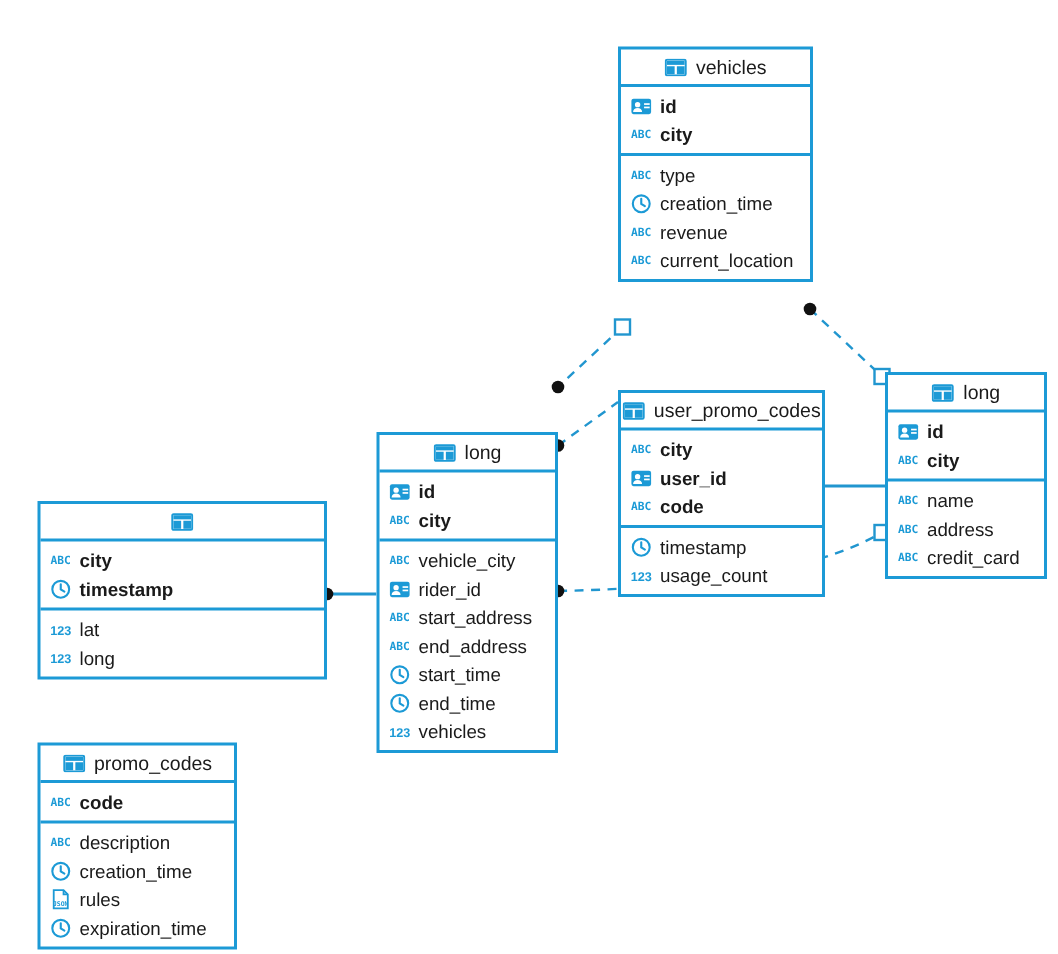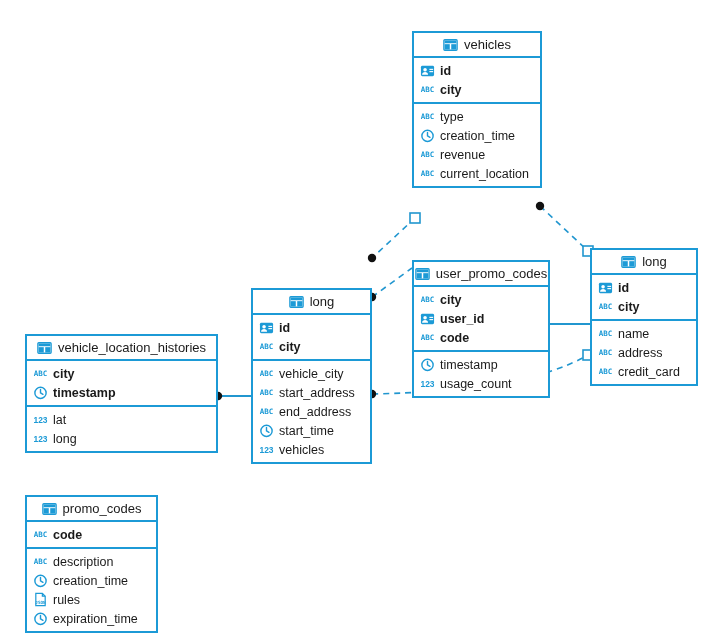--- a/index.html
+++ b/index.html
@@ -266,54 +266,70 @@
         </div>
         <div class="section">
           <div class="row">
             <svg viewBox="0 0 16 16" class="ico">
               <text x="8" y="11" font-size="8" font-family="DejaVu Sans Mono, monospace" font-weight="bold" fill="#1C9AD6" text-anchor="middle">ABC</text>
             </svg>
             <span class="fname">vehicle_city</span>
           </div>
           <div class="row">
             <svg viewBox="0 0 16 16" class="ico">
+              <rect x="1" y="3" width="14" height="11" rx="1.5" fill="#1C9AD6"></rect>
+              <circle cx="5.4" cy="7.2" r="1.9" fill="#fff"></circle>
+              <path d="M2.2 12.4c0-1.8 1.5-2.8 3.2-2.8s3.2 1 3.2 2.8z" fill="#fff"></path>
+              <rect x="10" y="6.2" width="4" height="1.2" fill="#fff"></rect>
+              <rect x="10" y="8.6" width="4" height="1.2" fill="#fff"></rect>
+            </svg>
+            <span class="fname">rider_id</span>
+          </div>
+          <div class="row">
+            <svg viewBox="0 0 16 16" class="ico">
               <text x="8" y="11" font-size="8" font-family="DejaVu Sans Mono, monospace" font-weight="bold" fill="#1C9AD6" text-anchor="middle">ABC</text>
             </svg>
             <span class="fname">start_address</span>
           </div>
           <div class="row">
             <svg viewBox="0 0 16 16" class="ico">
               <text x="8" y="11" font-size="8" font-family="DejaVu Sans Mono, monospace" font-weight="bold" fill="#1C9AD6" text-anchor="middle">ABC</text>
             </svg>
             <span class="fname">end_address</span>
           </div>
           <div class="row">
             <svg viewBox="0 0 16 16" class="ico">
               <circle cx="8" cy="8.4" r="6" fill="none" stroke="#1C9AD6" stroke-width="1.5"></circle>
               <path d="M8 4.8 L8 8.4 L10.6 10" fill="none" stroke="#1C9AD6" stroke-width="1.5" stroke-linecap="round"></path>
             </svg>
             <span class="fname">start_time</span>
           </div>
           <div class="row">
             <svg viewBox="0 0 16 16" class="ico">
+              <circle cx="8" cy="8.4" r="6" fill="none" stroke="#1C9AD6" stroke-width="1.5"></circle>
+              <path d="M8 4.8 L8 8.4 L10.6 10" fill="none" stroke="#1C9AD6" stroke-width="1.5" stroke-linecap="round"></path>
+            </svg>
+            <span class="fname">end_time</span>
+          </div>
+          <div class="row">
+            <svg viewBox="0 0 16 16" class="ico">
               <text x="8" y="12" font-size="9" font-family="Liberation Sans, sans-serif" font-weight="bold" fill="#1C9AD6" text-anchor="middle">123</text>
             </svg>
             <span class="fname">vehicles</span>
           </div>
         </div>
       </div>
       <div class="table" style="left: 25px; top: 334px; width: 193px;">
         <div class="thead">
           <svg viewBox="0 0 16 13" class="ico-tbl">
             <rect x="0.8" y="0.8" width="14.4" height="11.4" rx="1" fill="#fff" stroke="#1C9AD6" stroke-width="1.4"></rect>
             <rect x="1.6" y="1.6" width="12.8" height="3" fill="#1C9AD6"></rect>
             <rect x="1.6" y="5.6" width="5.6" height="5.8" fill="#1C9AD6"></rect>
             <rect x="8.8" y="5.6" width="5.6" height="5.8" fill="#1C9AD6"></rect>
           </svg>
-          <span class="tname">vehicle_location_histories</span>
         </div>
         <div class="section pk">
           <div class="row key">
             <svg viewBox="0 0 16 16" class="ico">
               <text x="8" y="11" font-size="8" font-family="DejaVu Sans Mono, monospace" font-weight="bold" fill="#1C9AD6" text-anchor="middle">ABC</text>
             </svg>
             <span class="fname">city</span>
           </div>
           <div class="row key">
             <svg viewBox="0 0 16 16" class="ico">

